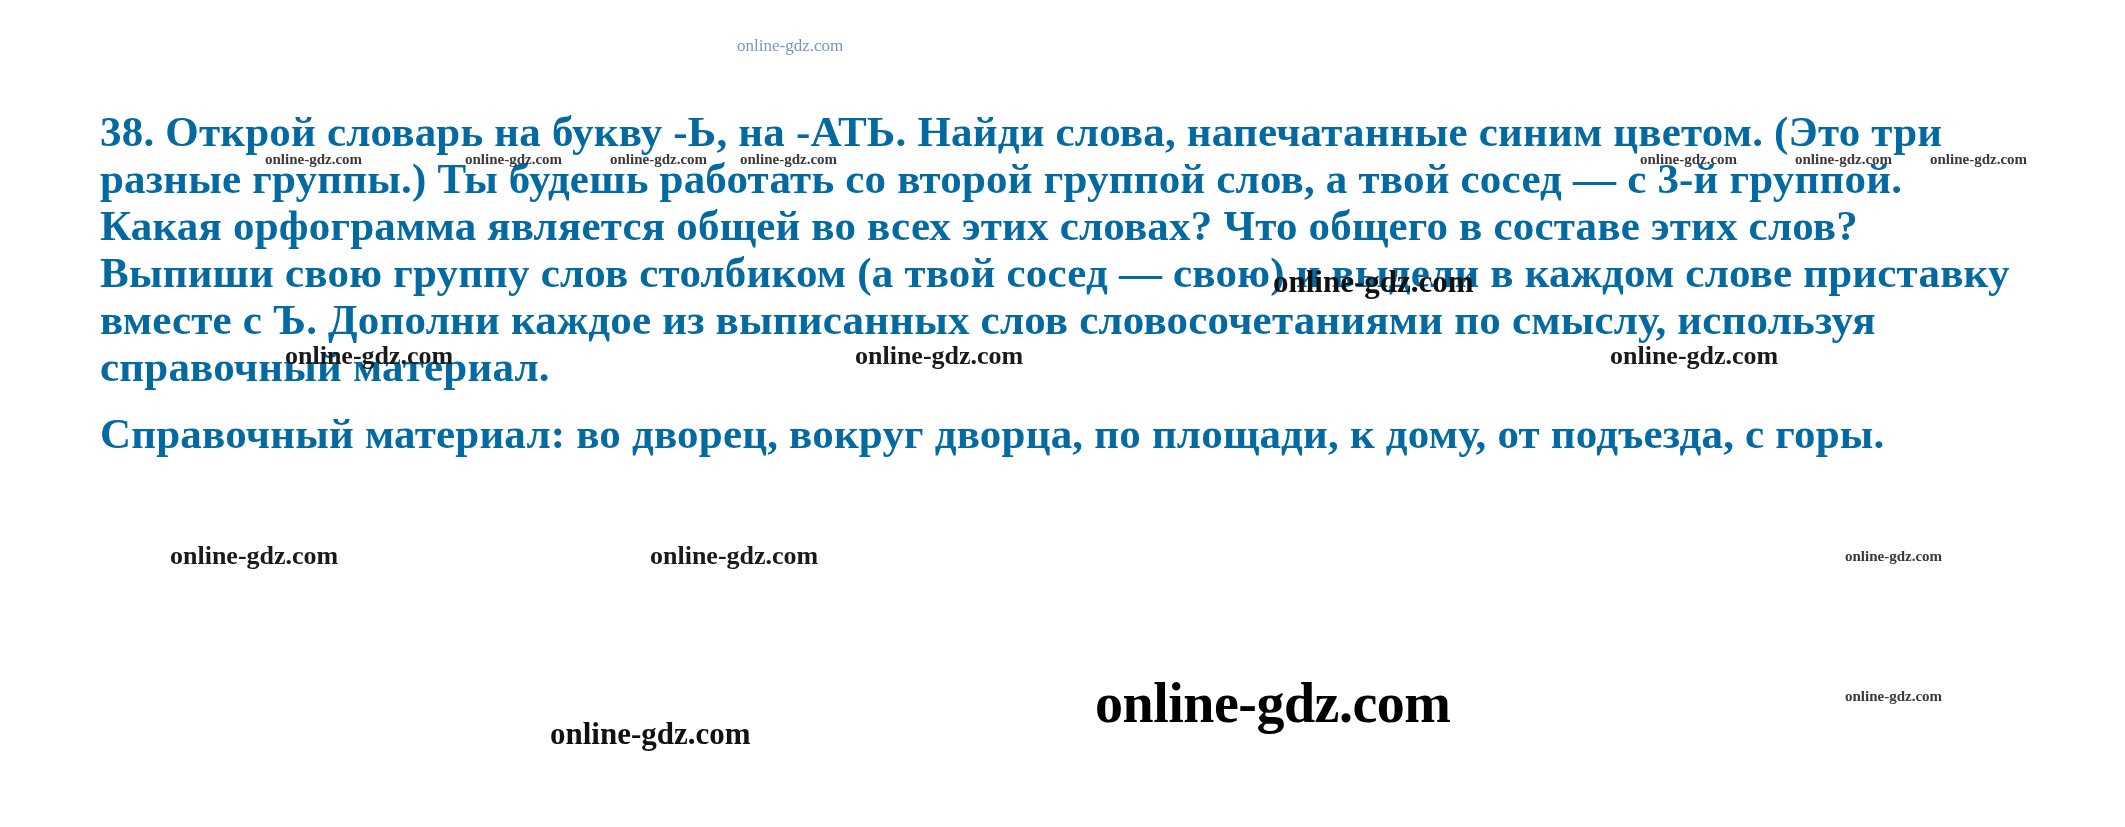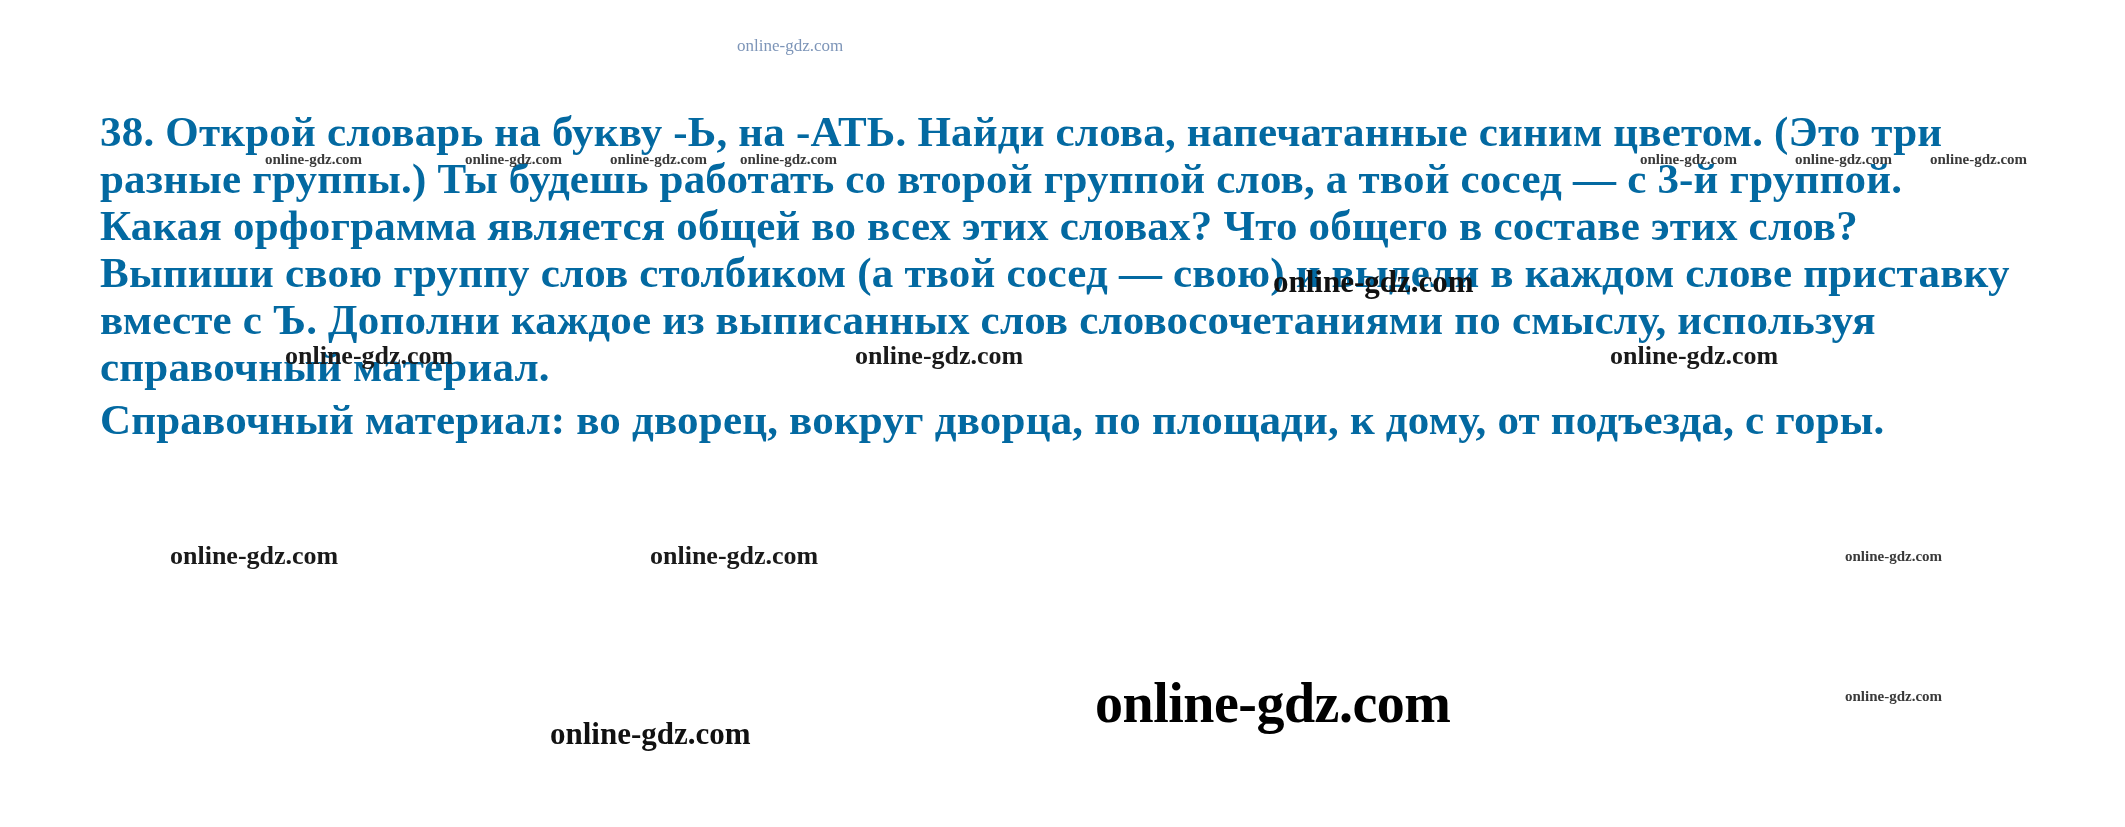--- a/index.html
+++ b/index.html
@@ -32,21 +32,21 @@
     line-height: 47px;
     letter-spacing: 0.2px;
     font-weight: bold;
   }
   .para {
     margin: 0;
     text-align: left;
     white-space: pre-wrap;
   }
   .para + .para {
-    margin-top: 6px;
+    margin-top: 20px;
   }
 
   
   .wm {
     position: absolute;
     font-family: "Liberation Serif", serif;
     font-weight: bold;
     color: #2b2b2b;
     white-space: nowrap;
     pointer-events: none;

